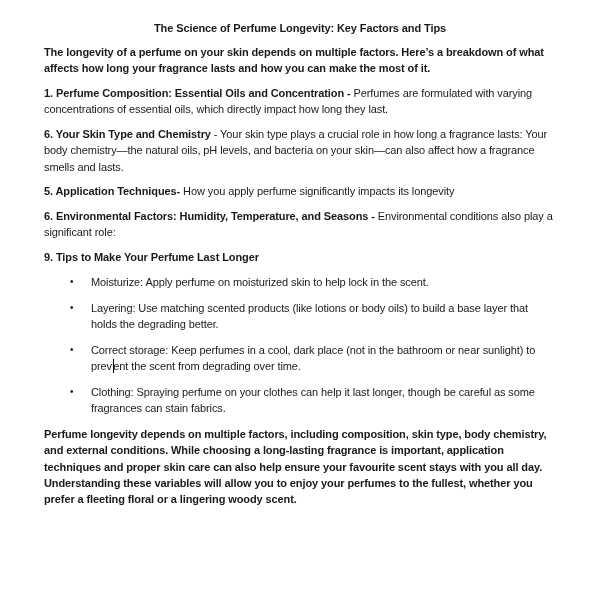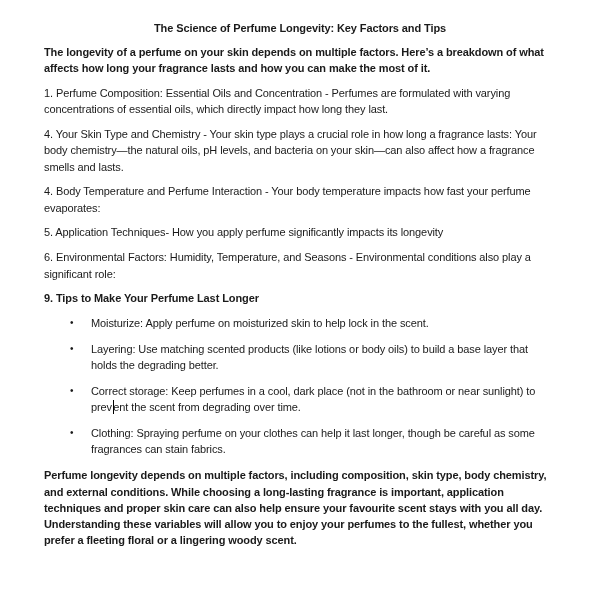--- a/index.html
+++ b/index.html
@@ -30,21 +30,21 @@
     text-align: center;
     margin: 0 0 7.5px 0;
   }
   p.para {
     margin: 0 0 8.5px 0;
   }
   .bold-para {
     font-weight: 700;
   }
   strong {
-    font-weight: 400;
+    font-weight: 700;
   }
   .bullet-list {
     margin: 0;
   }
   .bullet-item {
     display: flex;
     margin: 0 0 9.5px 0;
   }
   .bullet-glyph {
     flex: none;
@@ -74,23 +74,22 @@
 
 <div class="page">
 
   <h1 class="doc-title">The Science of Perfume Longevity: Key Factors and Tips</h1>
 
   <p class="para bold-para">The longevity of a perfume on your skin depends on multiple factors. Here’s a breakdown of what affects how long your fragrance lasts and how you can make the most of it.</p>
 
   <p class="para"><strong>1. Perfume Composition: Essential Oils and Concentration - </strong><span>Perfumes are formulated with varying concentrations of essential oils, which directly impact how long they last.</span></p>
 
 
-  <p class="para"><strong>4. Your Skin Type and Chemistry</strong><span> - Your skin type plays a crucial role in how long a fragrance lasts: Your body chemistry—the natural oils, pH levels, and bacteria on your skin—can also affect how a fragrance smells and lasts.</span></p>
+  <p class="para"><strong>6. Your Skin Type and Chemistry</strong><span> - Your skin type plays a crucial role in how long a fragrance lasts: Your body chemistry—the natural oils, pH levels, and bacteria on your skin—can also affect how a fragrance smells and lasts.</span></p>
 
-  <p class="para"><strong>4. Body Temperature and Perfume Interaction</strong><span> - Your body temperature impacts how fast your perfume evaporates:</span></p>
 
   <p class="para"><strong>5. Application Techniques-</strong><span> How you apply perfume significantly impacts its longevity</span></p>
 
   <p class="para"><strong>6. Environmental Factors: Humidity, Temperature, and Seasons - </strong><span>Environmental conditions also play a significant role:</span></p>
 
   <p class="para bold-para">9. Tips to Make Your Perfume Last Longer</p>
 
   <div class="bullet-list">
 
     <div class="bullet-item">

